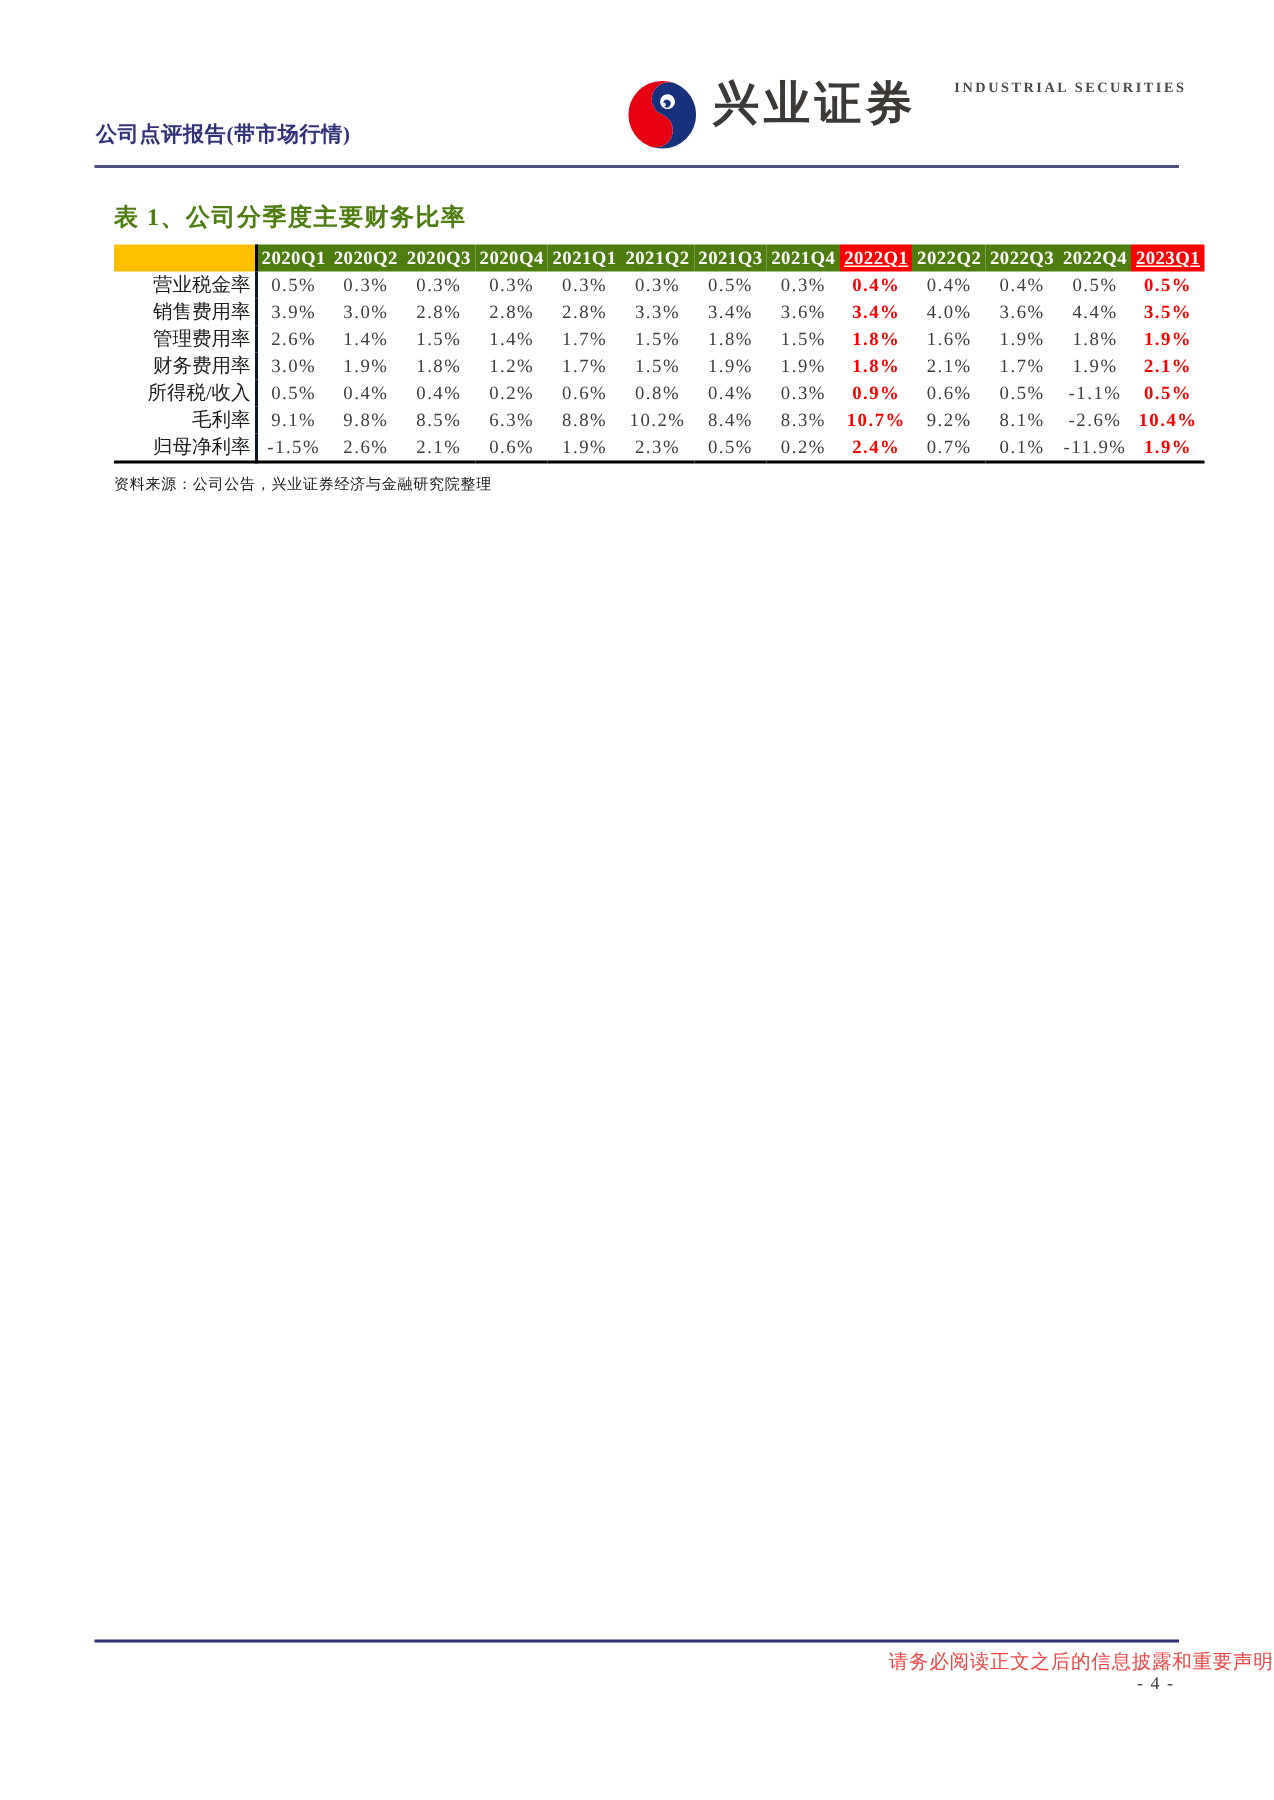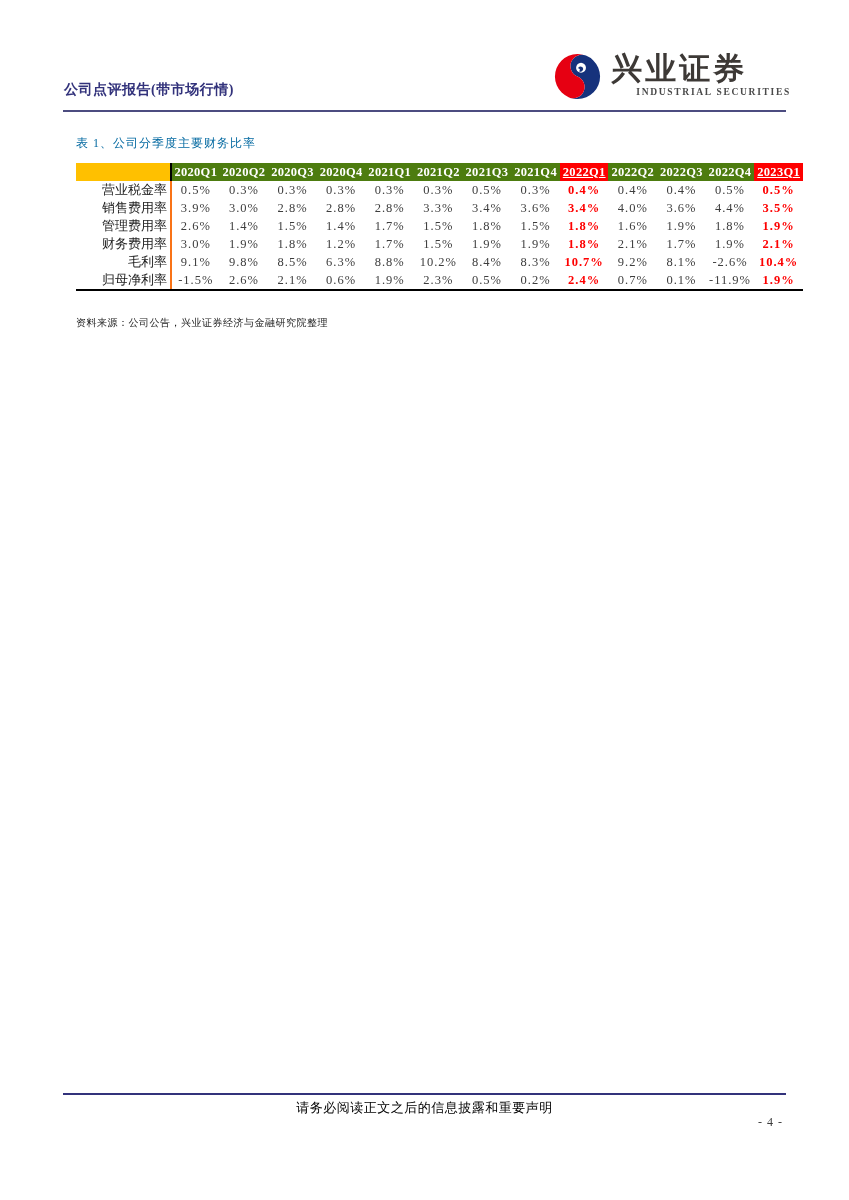--- a/index.html
+++ b/index.html
@@ -19,34 +19,34 @@
   }
   .header-rule {
     position: absolute; left: 63px; top: 110px;
     width: 723px; height: 2px; background: #4c4c80;
   }
   .logo {
     position: absolute; top: 53px; right: 58px;
     display: flex; align-items: flex-start; gap: 10px;
   }
   .logo-mark { width: 47px; height: 47px; }
-  .logo-text { display: flex; flex-direction: column; }
+  .logo-text { display: flex; flex-direction: row; }
   .logo-cn {
     font-size: 31px; font-weight: bold; color: #3d3936;
     line-height: 1.05; letter-spacing: 3px; white-space: nowrap;
   }
   .logo-en {
     font-size: 9.5px; font-weight: 600; color: #4a4a4a;
     letter-spacing: 1.7px; margin-top: 1px; white-space: nowrap; margin-left: 25px;
   }
 
   
   .table-title {
     position: absolute; left: 76px; top: 135px;
-    font-size: 12px; font-weight: normal; color: #0369a1;
+    font-size: 16px; font-weight: bold; color: #4d7c0f;
     letter-spacing: 1px;
   }
   table.fin-table {
     position: absolute; left: 76px; top: 163px;
     width: 727px; border-collapse: collapse; table-layout: fixed;
   }
   table.fin-table th, table.fin-table td { padding: 0; margin: 0; }
   table.fin-table thead th {
     height: 18px; background: #4d7c0f; color: #ffffff;
     font-weight: bold; font-size: 12.5px; text-align: center;
@@ -56,40 +56,40 @@
     width: 94px; background: #ffc000;
     border-right: 2px solid #000000;
   }
   table.fin-table thead th.hl { background: #fe0000; text-decoration: underline; }
   table.fin-table tbody td {
     height: 16px; font-size: 12.5px; color: #3d3d3d;
     text-align: center; letter-spacing: 1px; white-space: nowrap;
   }
   table.fin-table tbody td.label-cell {
     text-align: right; padding-right: 3px;
-    border-right: 2px solid #f97316;
+    border-right: 2px solid #0f172a;
     color: #1c1c1c; letter-spacing: 0; font-size: 13px;
   }
   table.fin-table tbody td.hl { color: #fe0000; font-weight: bold; }
   table.fin-table tbody tr.shaded td { background: #d9d9d9; }
   table.fin-table tbody tr:last-child td { border-bottom: 2.5px solid #000000; }
 
   .source-note {
     position: absolute; left: 76px; top: 316px;
     font-size: 10px; color: #1a1a1a; letter-spacing: 0.5px;
   }
 
   
   .footer-rule {
     position: absolute; left: 63px; top: 1093px;
     width: 723px; height: 2px; background: #32327b;
   }
   .footer-disclaimer {
     position: absolute; left: 0; top: 1099px; width: 849px;
-    text-align: center; font-size: 13px; color: #000000;
+    text-align: right; font-size: 13px; color: #ef4444;
     letter-spacing: 0.5px;
   }
   .page-number {
     position: absolute; right: 66px; top: 1115px;
     font-size: 12px; color: #3b3b3b; letter-spacing: 1px;
   }
 </style>
 </head>
 <body>
 
@@ -195,20 +195,36 @@
           <td>1.5%</td>
           <td>1.9%</td>
           <td>1.9%</td>
           <td class="hl">1.8%</td>
           <td>2.1%</td>
           <td>1.7%</td>
           <td>1.9%</td>
           <td class="hl">2.1%</td>
         </tr>
         <tr>
+          <td class="label-cell">所得税/收入</td>
+          <td>0.5%</td>
+          <td>0.4%</td>
+          <td>0.4%</td>
+          <td>0.2%</td>
+          <td>0.6%</td>
+          <td>0.8%</td>
+          <td>0.4%</td>
+          <td>0.3%</td>
+          <td class="hl">0.9%</td>
+          <td>0.6%</td>
+          <td>0.5%</td>
+          <td>-1.1%</td>
+          <td class="hl">0.5%</td>
+        </tr>
+        <tr>
           <td class="label-cell">毛利率</td>
           <td>9.1%</td>
           <td>9.8%</td>
           <td>8.5%</td>
           <td>6.3%</td>
           <td>8.8%</td>
           <td>10.2%</td>
           <td>8.4%</td>
           <td>8.3%</td>
           <td class="hl">10.7%</td>

